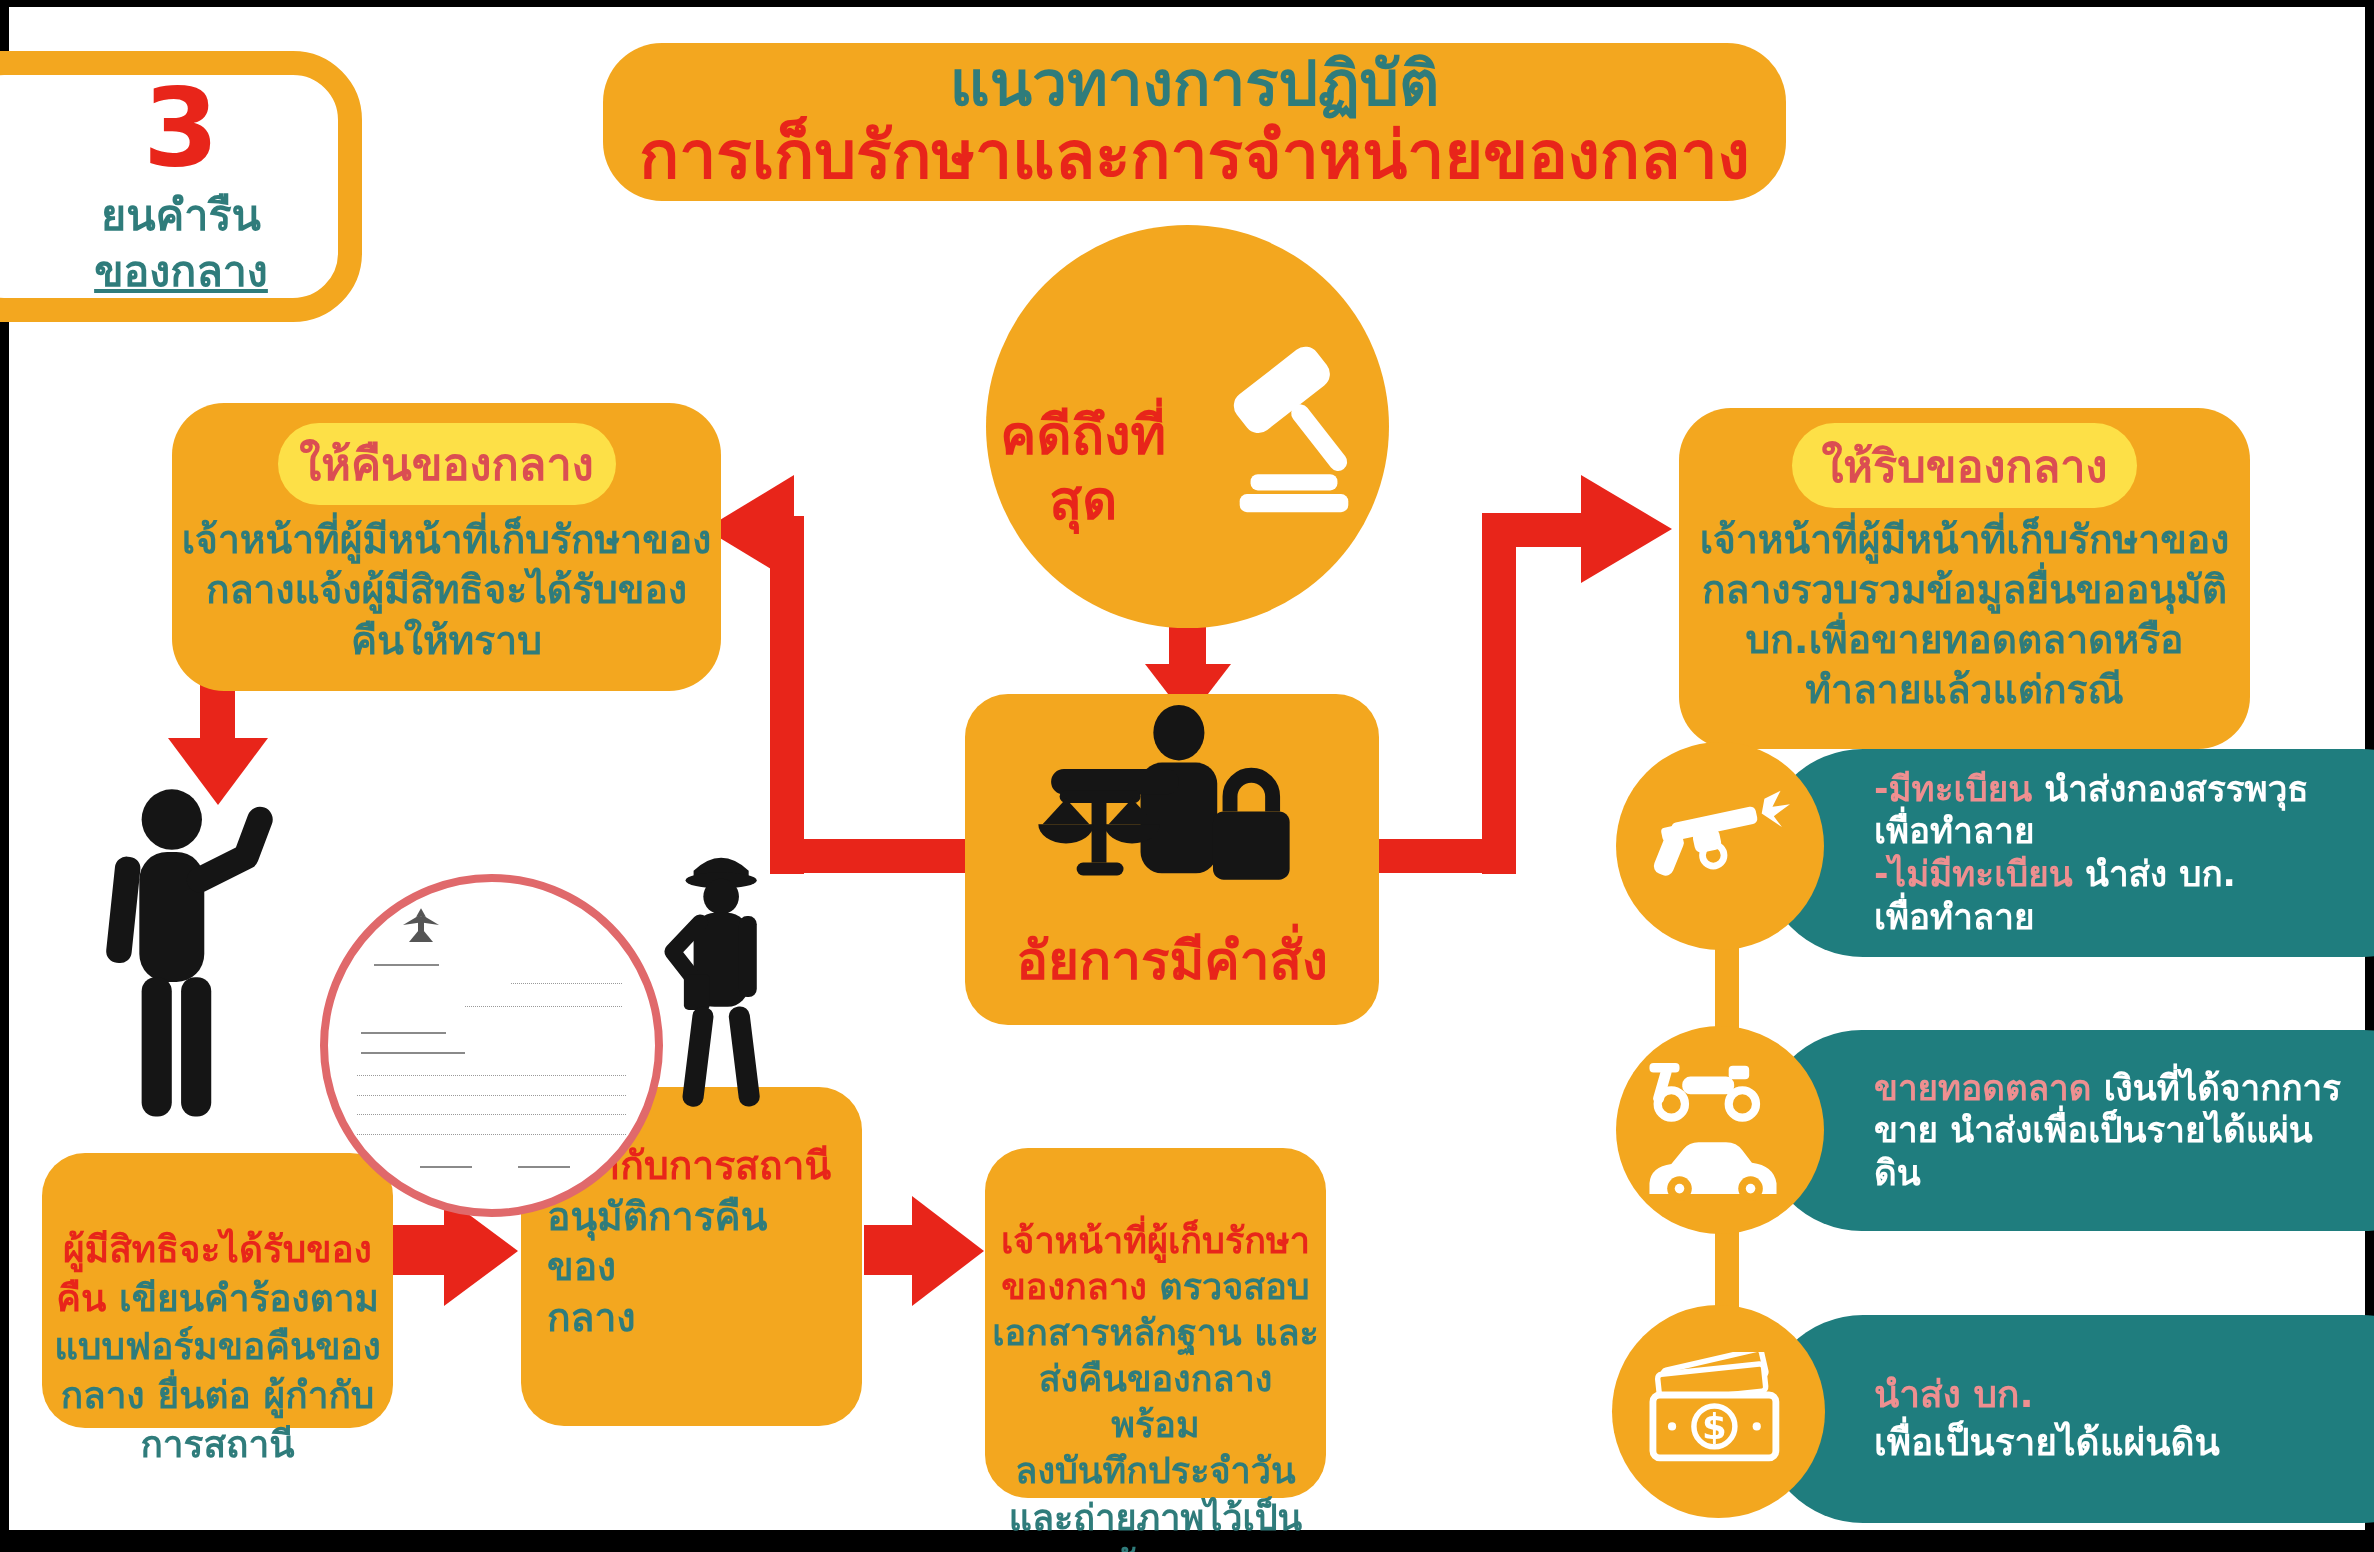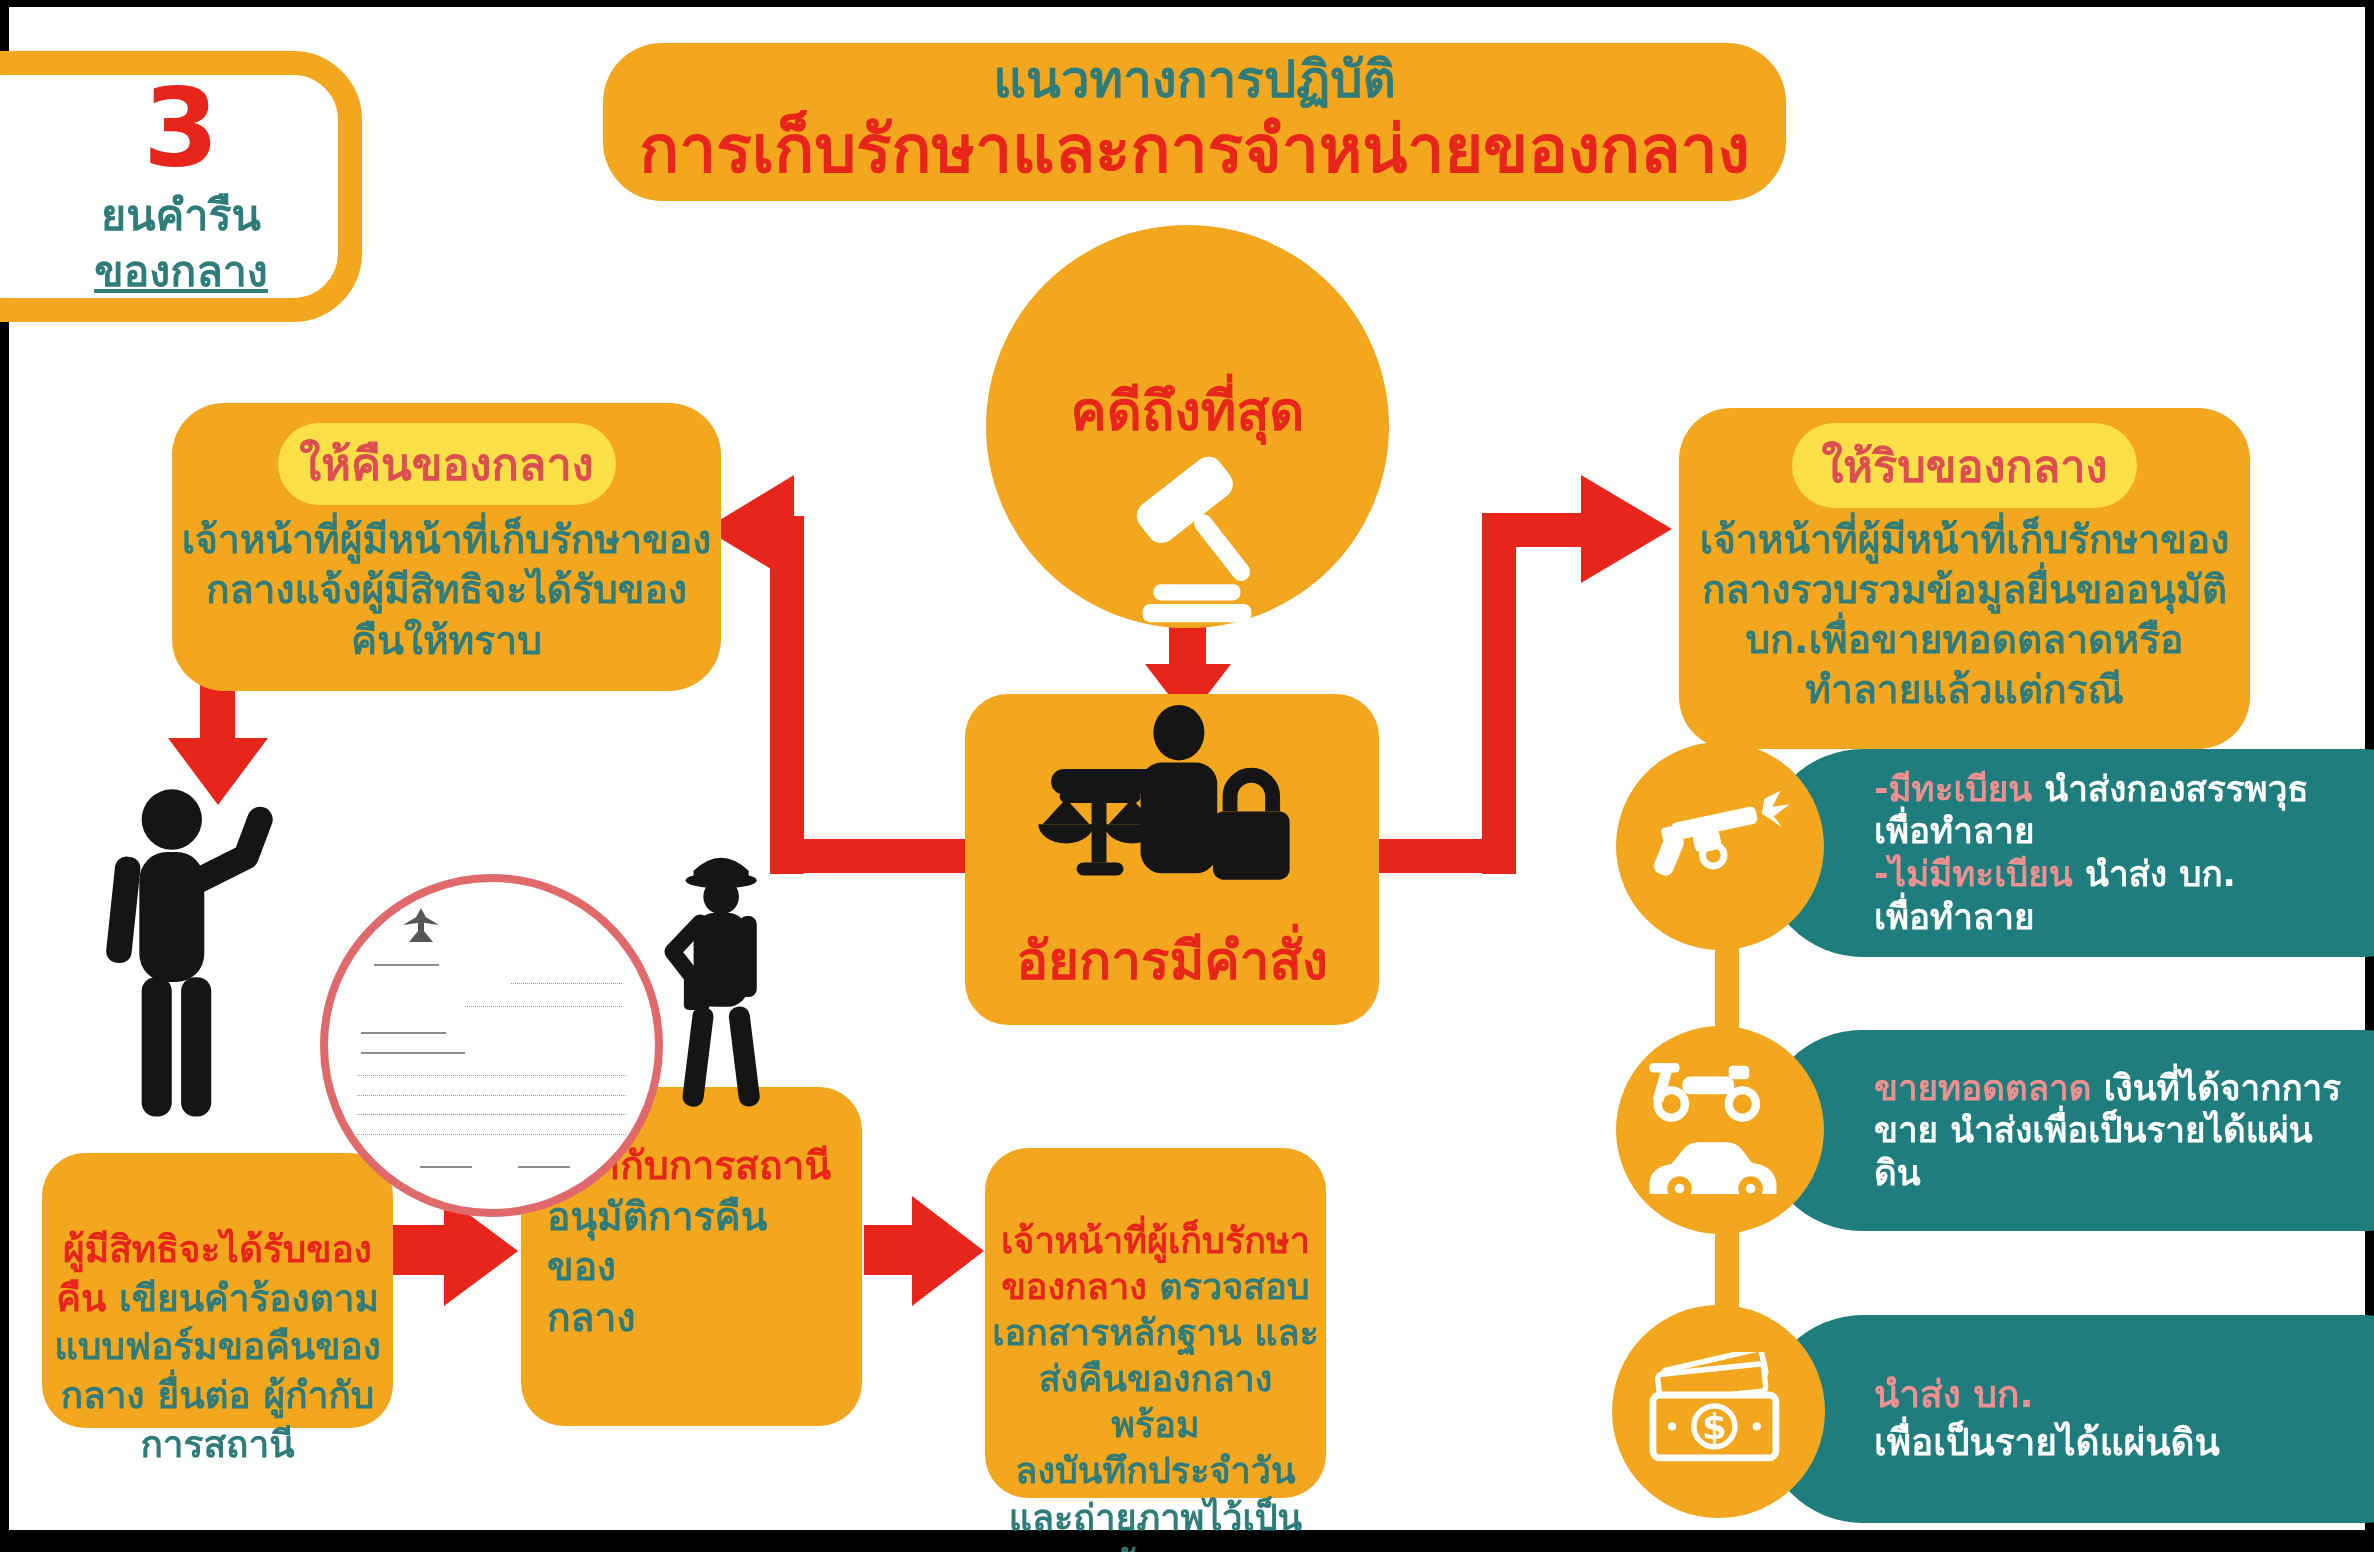--- a/index.html
+++ b/index.html
@@ -71,25 +71,25 @@
 เพื่อเป็นรายได้แผ่นดิน</span></div>
   </div>
 
   <div class="abs" style="left:-65px;top:51px;width:427px;height:271px;background:#fff;border:24px solid #F3A71F;border-radius:69px;display:flex;flex-direction:column;align-items:center;justify-content:center;padding-left:65px;box-sizing:border-box;">
     <div class="red-t ctr" style="font-size:109px;line-height:1;">3</div>
     <div class="teal-t ctr" style="font-size:43px;line-height:1.3;margin-top:5.6px;">ยนคำรืน</div>
     <div class="teal-t ctr" style="font-size:43px;line-height:1.3;text-decoration:underline;">ของกลาง</div>
   </div>
 
   <div class="abs obox" style="left:603px;top:43px;width:1183px;height:158px;border-radius:59px;display:flex;flex-direction:column;align-items:center;justify-content:center;">
-    <div class="teal-t ctr" style="font-size:51px;line-height:1.1;font-family:Liberation Mono, monospace;">แนวทางการปฏิบัติ</div>
+    <div class="teal-t ctr" style="font-size:62px;line-height:1.1;">แนวทางการปฏิบัติ</div>
     <div class="red-t ctr" style="font-size:66px;line-height:1.15;">การเก็บรักษาและการจำหน่ายของกลาง</div>
   </div>
 
-  <div class="abs ocircle" style="left:986px;top:225px;width:403px;height:403px;flex-direction:column;justify-content:flex-end;">
+  <div class="abs ocircle" style="left:986px;top:225px;width:403px;height:403px;flex-direction:row;justify-content:flex-end;">
     <div class="red-t ctr" style="font-size:54px;margin-top:85px;line-height:1.2;">คดีถึงที่สุด</div>
     <span>
       <svg width="190" height="181" viewBox="0 0 100 100" style="margin-top:-1.9px;margin-left:18.6px;">
         <g fill="#fff" transform="rotate(-38 45 32)">
           <rect x="16" y="18" width="56" height="25" rx="8"></rect>
           <rect x="39" y="42" width="10" height="44" rx="5"></rect>
         </g>
         <rect x="26" y="78" width="48" height="9" rx="4" fill="#fff"></rect>
         <rect x="20" y="89" width="60" height="10" rx="4" fill="#fff"></rect>
       </svg>

